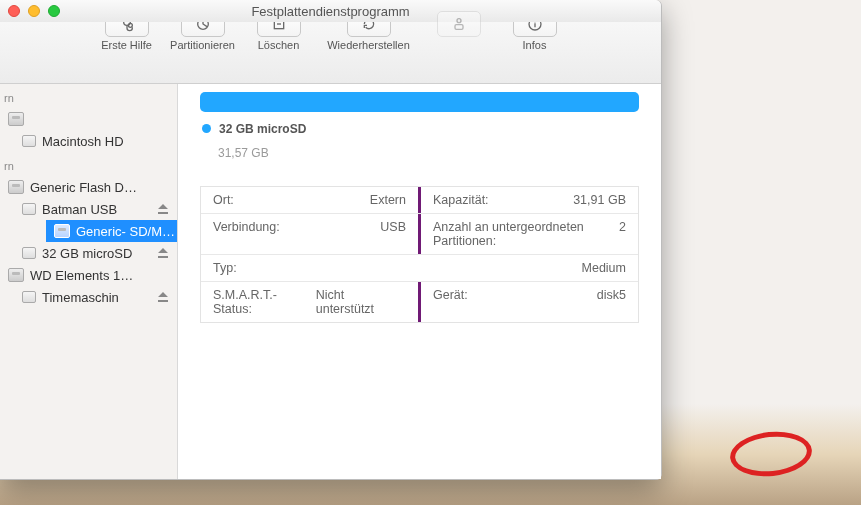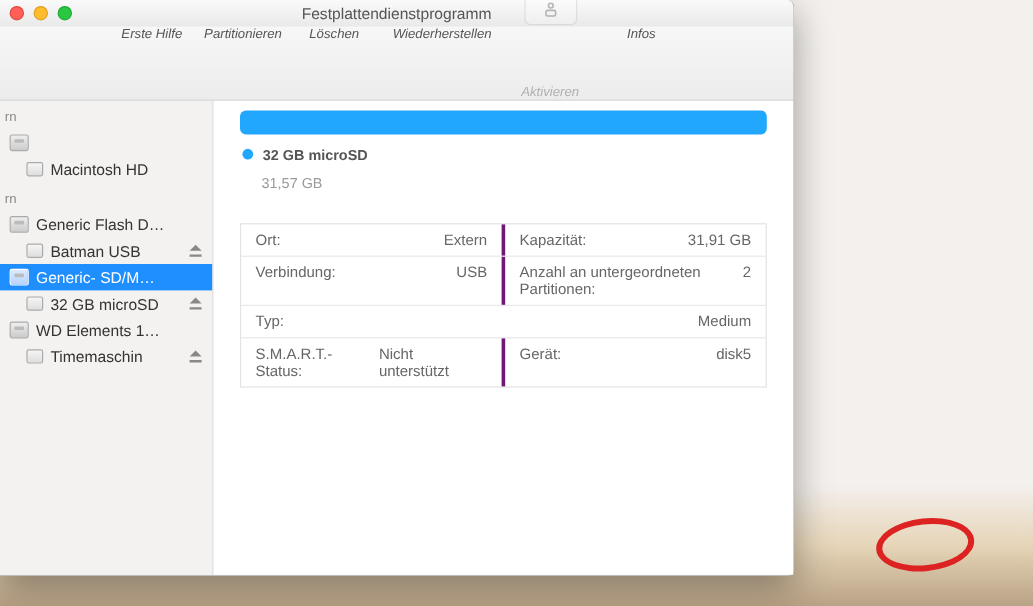--- a/index.html
+++ b/index.html
@@ -13,36 +13,36 @@
     display: flex; flex-direction: column;
   }
   .titlebar { height: 22px; display: flex; align-items: center; position: relative; background: linear-gradient(#fafafa,#e9e9e9); border-top-right-radius:6px;}
   .traffic { position: absolute; left: 8px; top: 5px; display: flex; gap: 8px; }
   .tl { width: 12px; height: 12px; border-radius: 50%; }
   .red { background: #ff5f57; border:1px solid #e1483f;}
   .yellow { background: #ffbd2e; border:1px solid #dfa023;}
   .green { background: #28c940; border:1px solid #1faa33;}
   .title { margin: 0 auto; font-size: 13px; color: #555; }
 
-  .toolbar { height: 62px; background: linear-gradient(#f7f7f7,#ececec); border-bottom:1px solid #cfcfcf; display:flex; align-items:flex-end; justify-content:center; padding-top:4px;font-style:italic;}
+  .toolbar { height: 62px; background: linear-gradient(#f7f7f7,#ececec); border-bottom:1px solid #cfcfcf; display:flex; align-items:center; justify-content:center; padding-top:4px;}
   .tbwrap { display:flex; gap:0; }
   .tbtn { width: 76px; display:flex; flex-direction:column; align-items:center; gap:2px; }
   .tbtn .btnbox { width:44px; height:26px; border:1px solid #c8c8c8; border-radius:5px; background:linear-gradient(#ffffff,#f4f4f4); display:flex; align-items:center; justify-content:center; box-shadow: 0 1px 0 #fff inset; }
   .tbtn.disabled .btnbox { opacity:0.45;}
   .tbtn .lbl { font-size: 11px; color:#555; }
   .tbtn.disabled .lbl { color:#b0b0b0;margin-top:48px;}
   .ticon { width:16px;height:16px; fill:#6a6a6a; stroke:#6a6a6a;}
   .tbtn.wide { width: 104px;}
 
   .body { flex:1; display:flex; min-height:0; }
   .sidebar { width: 178px; background:#f4f2f0; border-right:1px solid #d9d9d9; padding-top:6px; overflow:hidden;}
   .sbhead { font-size:11px; color:#8a8a8a; padding:2px 8px 4px 4px; letter-spacing:0; }
   .sbitem { display:flex; align-items:center; height:22px; padding-left:8px; gap:6px; position:relative;}
   .sbitem.child { padding-left:22px;align-items:center;}
-  .sbitem.sel { background:#1f8fff; color:#fff;}
+  .sbitem.sel { background:#1f8fff; color:#fff;margin-left:46px;}
   .sbitem .txt { font-size:13px; white-space:nowrap; overflow:hidden; text-overflow:ellipsis; flex:1;}
   .sbitem.sel .txt { color:#fff;}
   .eject { width:12px;height:12px; position:absolute; right:8px;}
   .diskico { width:16px;height:14px; background:linear-gradient(#eee,#ccc); border:1px solid #aaa; border-radius:2px; position:relative; flex-shrink:0;}
   .diskico::after{content:''; position:absolute; left:3px; right:3px; top:3px; height:3px; background:#bbb; border-radius:1px;}
   .volico { width:14px;height:12px; background:linear-gradient(#f5f5f5,#dedede); border:1px solid #aaa; border-radius:2px; flex-shrink:0;}
   .sbitem.sel .diskico{ background:linear-gradient(#dceaff,#b8d4ff); border-color:#fff;}
 
   .main { flex:1; background:#fff; display:flex; flex-direction:column; padding:0; }
   .header { display:flex; padding:20px 22px 14px 22px; gap:18px; align-items:flex-start;}

